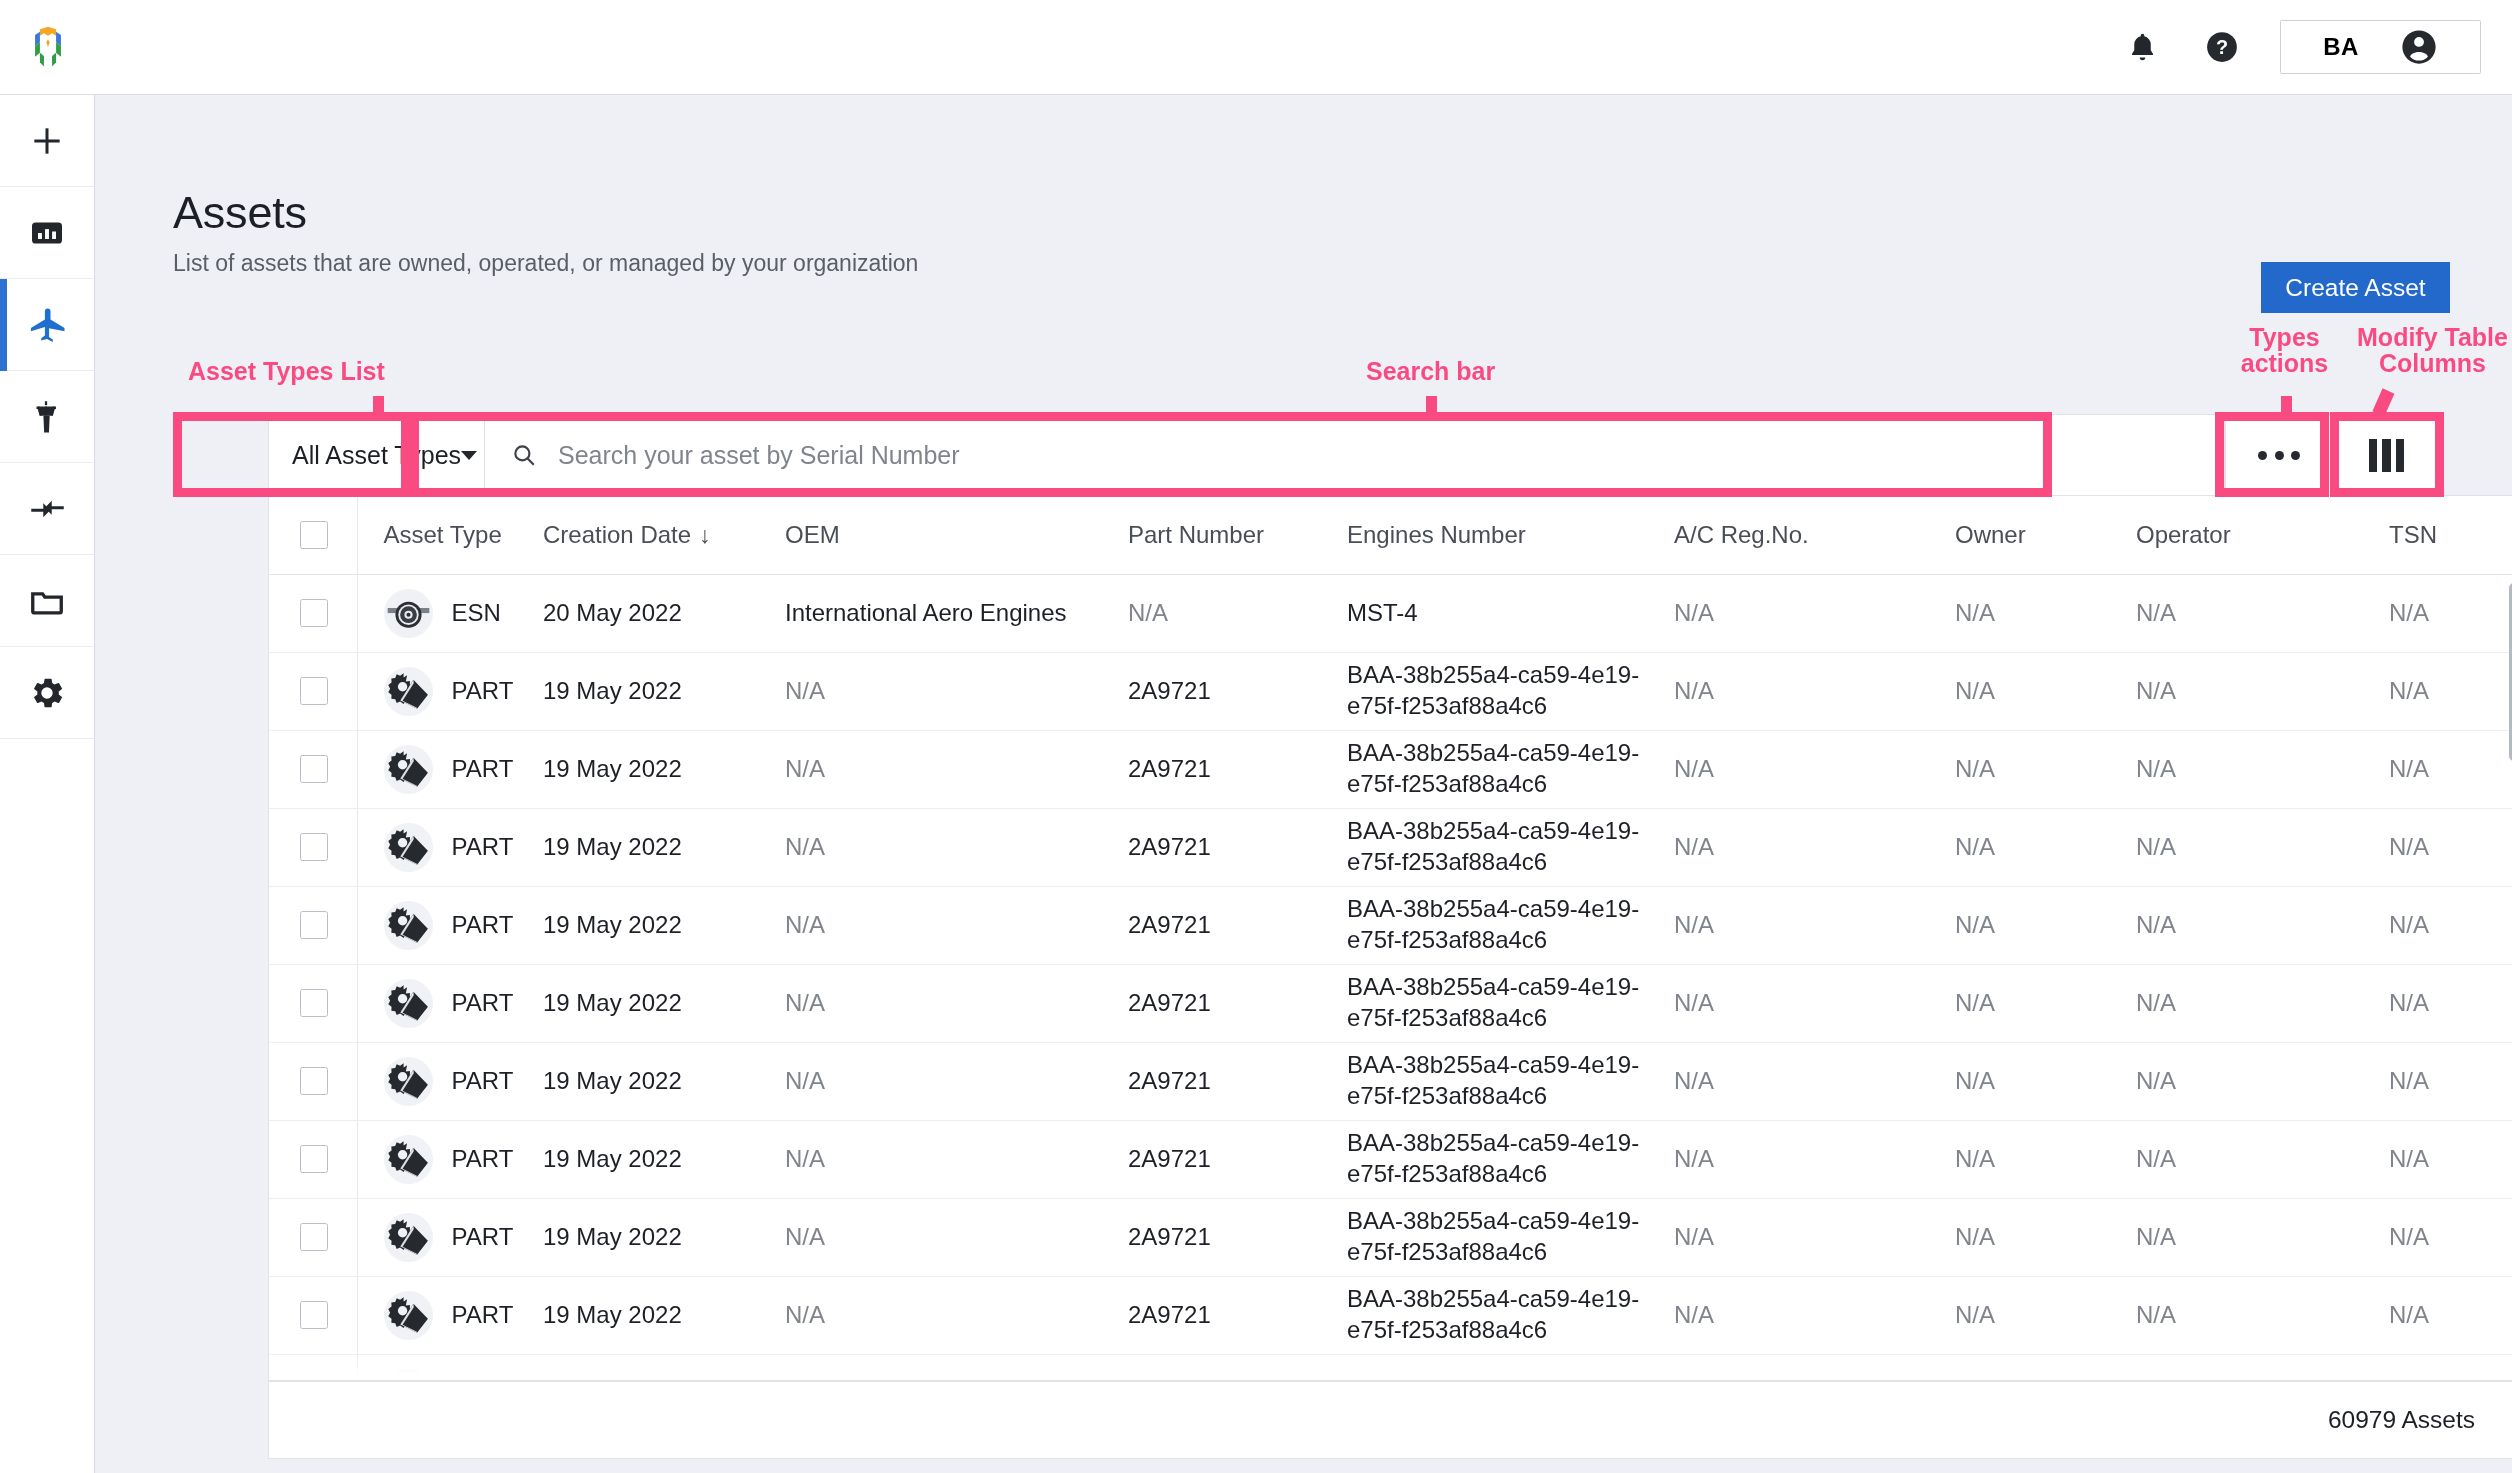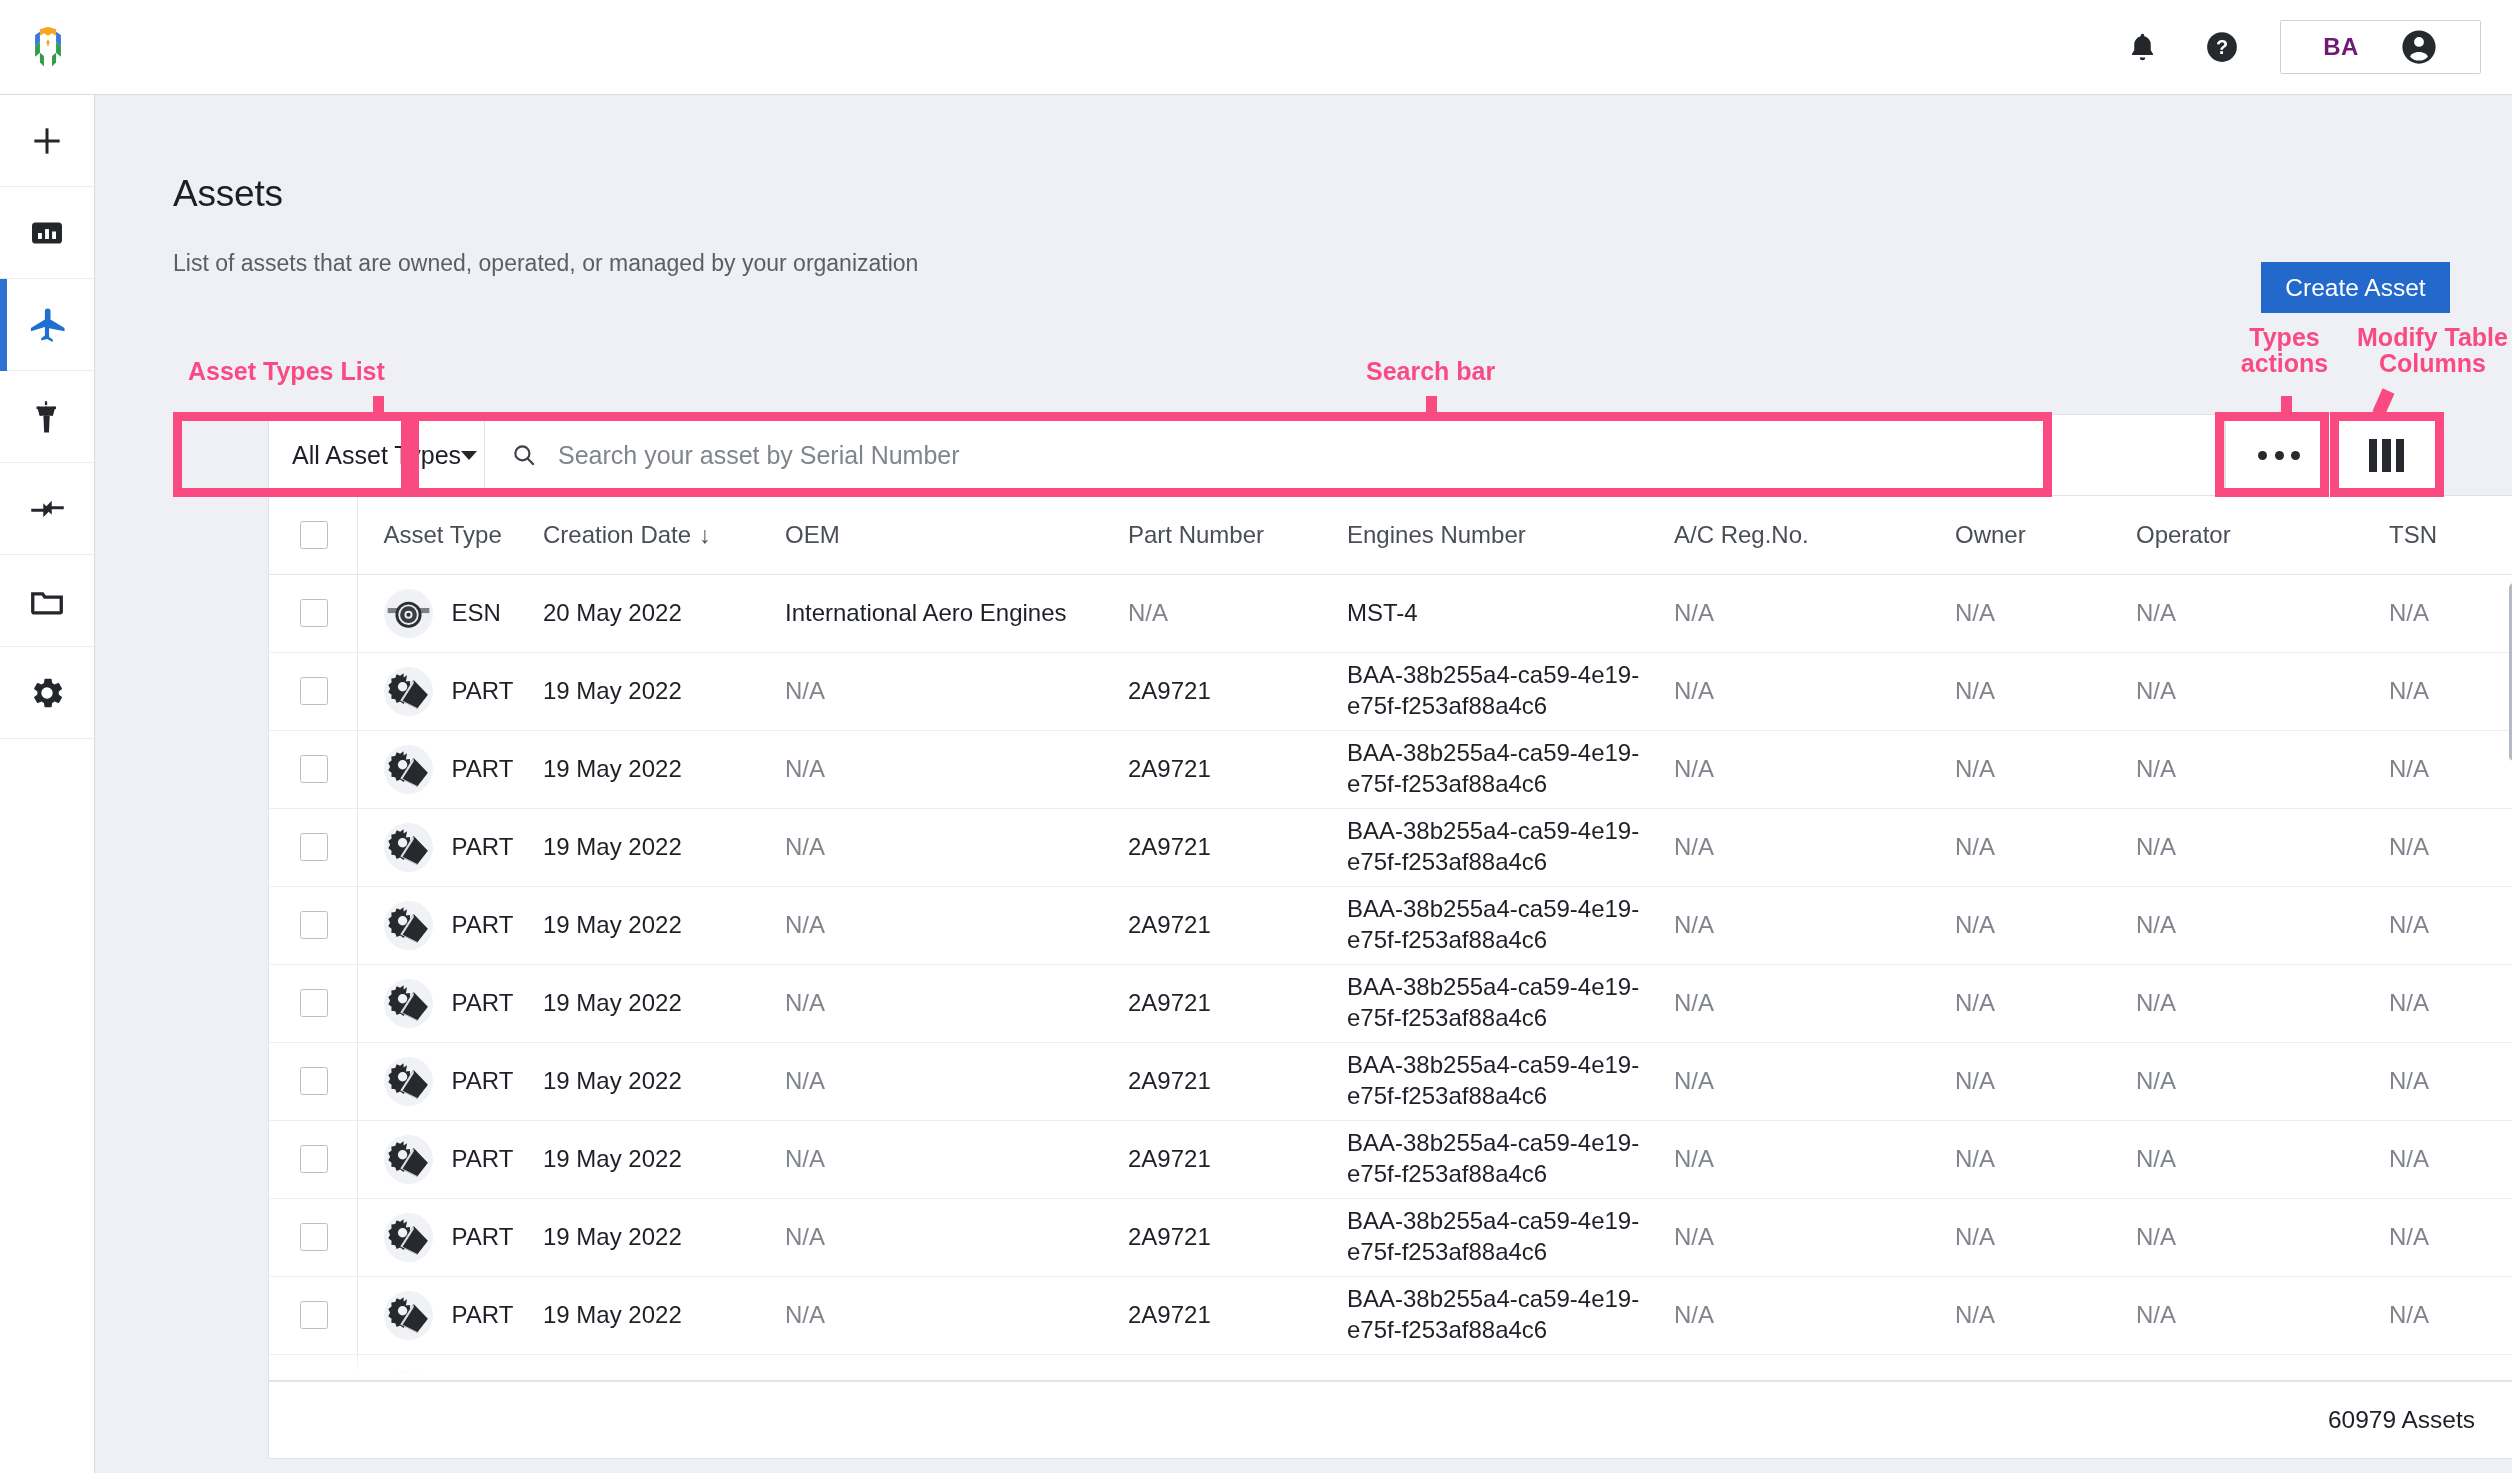--- a/index.html
+++ b/index.html
@@ -27,43 +27,43 @@
   }
   .global-search .ph { font-size:25px; color:#7c8089; flex:1; }
   .gs-icon { width:26px; height:26px; color:#3d4148; }
 
   .topbar-right { margin-left:auto; display:flex; align-items:center; padding-right:31px; gap:38px; }
   .ic-btn { width:41px; height:41px; display:flex; align-items:center; justify-content:center; color:#23262b; }
   .profile-box {
     width:201px; height:54px; border:0.8px solid #cdd2da; border-radius:1.6px;
     display:flex; align-items:center; justify-content:center; gap:41px; background:#fff;
   }
-  .profile-initials { font-size:24px; color:#701a75; font-weight:600; letter-spacing:0.4px; }
+  .profile-initials { font-size:24px; color:#000000; font-weight:600; letter-spacing:0.4px; }
 
   
   .rail {
     position:absolute; top:95px; left:0; width:95px; height:1379px;
     background:#ffffff; border-right:0.8px solid #d9dce3;
   }
   .rail-item {
     position:relative; width:94px; height:92px;
     display:flex; align-items:center; justify-content:center;
     border-bottom:0.8px solid #ebedf1; color:#23262b;
   }
   .rail-item.active { color:#1f6fd0; }
   .rail-item.active::before {
     content:""; position:absolute; left:0; top:0; width:6.5px; height:92px; background:#2d71d1;
   }
 
   
   .content { position:absolute; top:95px; left:95px; width:2418px; height:1379px; background:#eef0f5; }
 
   .page-title {
-    position:absolute; left:78px; top:78px;
-    font-size:37px; color:#1c1f25; font-weight:400; letter-spacing:-0.2px;
+    position:absolute; left:78px; top:92px;
+    font-size:45px; color:#1c1f25; font-weight:400; letter-spacing:-0.2px;
   }
   .page-sub {
     position:absolute; left:78px; top:155px;
     font-size:23px; color:#5a5e66;
   }
   .create-btn {
     position:absolute; left:2158px; top:167px; width:189px; height:51px;
     background:#2269cb; color:#fff; font-size:24.5px;
     display:flex; align-items:center; justify-content:center; border:none; cursor:pointer;margin-left:8px;
   }

